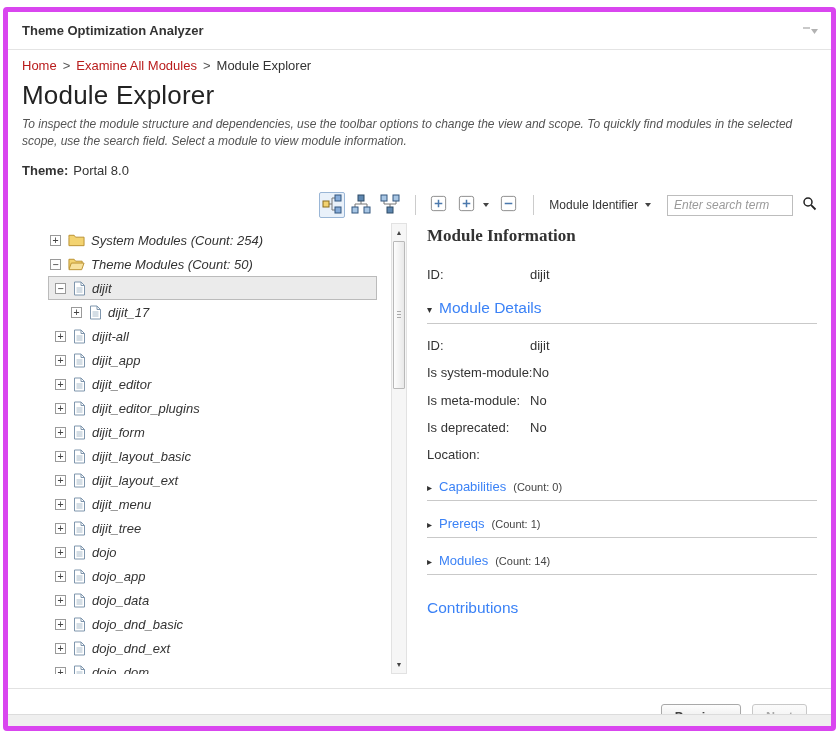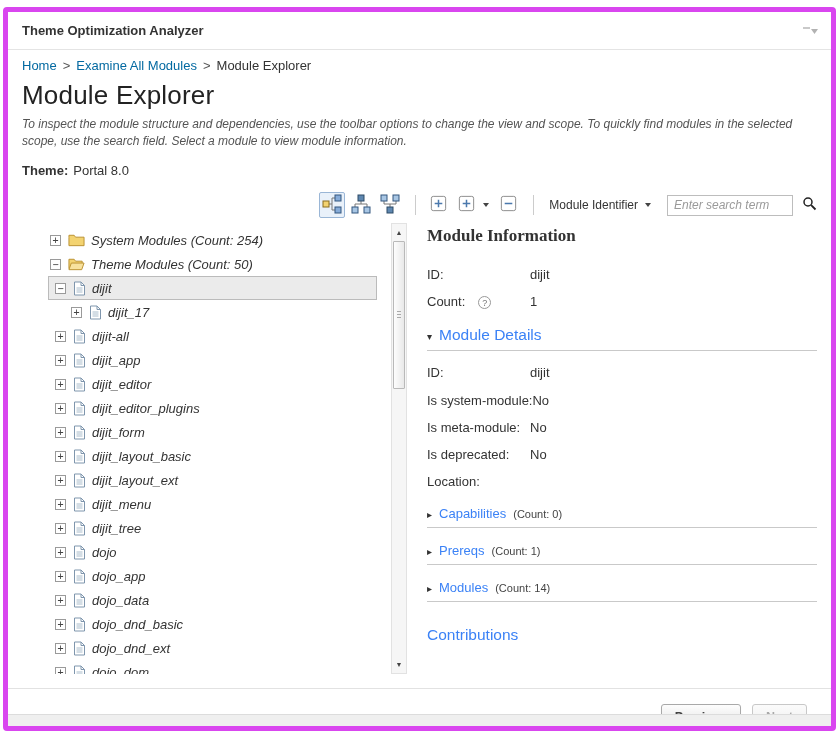--- a/index.html
+++ b/index.html
@@ -10,21 +10,21 @@
             border: 5px solid #d946ef; border-radius: 4px; background: #fff; overflow: hidden; }
 
   .titlebar { height: 38px; display: flex; align-items: center; justify-content: space-between;
               padding: 0 12px 0 14px; border-bottom: 1px solid #e4e4e4; }
   .titlebar .title { font-size: 13px; font-weight: bold; color: #333; }
   .portlet-menu { display: flex; align-items: center; cursor: pointer; opacity: .75; }
 
   .content { padding: 6px 14px 0 14px; }
 
   .breadcrumb { font-size: 13px; margin: 2px 0 7px; }
-  .bc-link { color: #0369a1; cursor: pointer; }
+  .bc-link { color: #b91c1c; cursor: pointer; }
   .bc-plain { color: #333; }
   .bc-sep { color: #555; margin: 0 6px; }
 
   h1.page-title { font-size: 26px; font-weight: 400; color: #222; margin: 0 0 5px; letter-spacing: .2px; }
   .desc { font-size: 12px; font-style: italic; color: #545454; line-height: 1.42; margin-bottom: 13px; max-width: 812px; }
   .theme-line { font-size: 13px; margin-bottom: 12px; }
   .theme-line .lbl { font-weight: bold; margin-right: 5px; }
 
   .toolbar { display: flex; align-items: center; height: 30px; margin-bottom: 2px; justify-content: flex-end; }
   .tbtn { height: 26px; min-width: 26px; display: flex; align-items: center; justify-content: center;
@@ -443,24 +443,20 @@
       </div>
 
       <div class="info-panel">
         <div class="info-title">Module Information</div>
 
         <div>
             <div class="kv-row">
               <span class="kv-label">ID:</span>
               <span class="kv-value">dijit</span>
             </div>
-            <div class="kv-row">
-              <span class="kv-label">Count:<span class="help">?</span></span>
-              <span class="kv-value">1</span>
-            </div>
           </div>
 
         <div class="sec-head big">
           <span class="tri">▾</span>
           <span class="sec-title">Module Details</span>
         </div>
         <hr class="rule">
 
         <div class="details-rows">
             <div class="kv-row">

